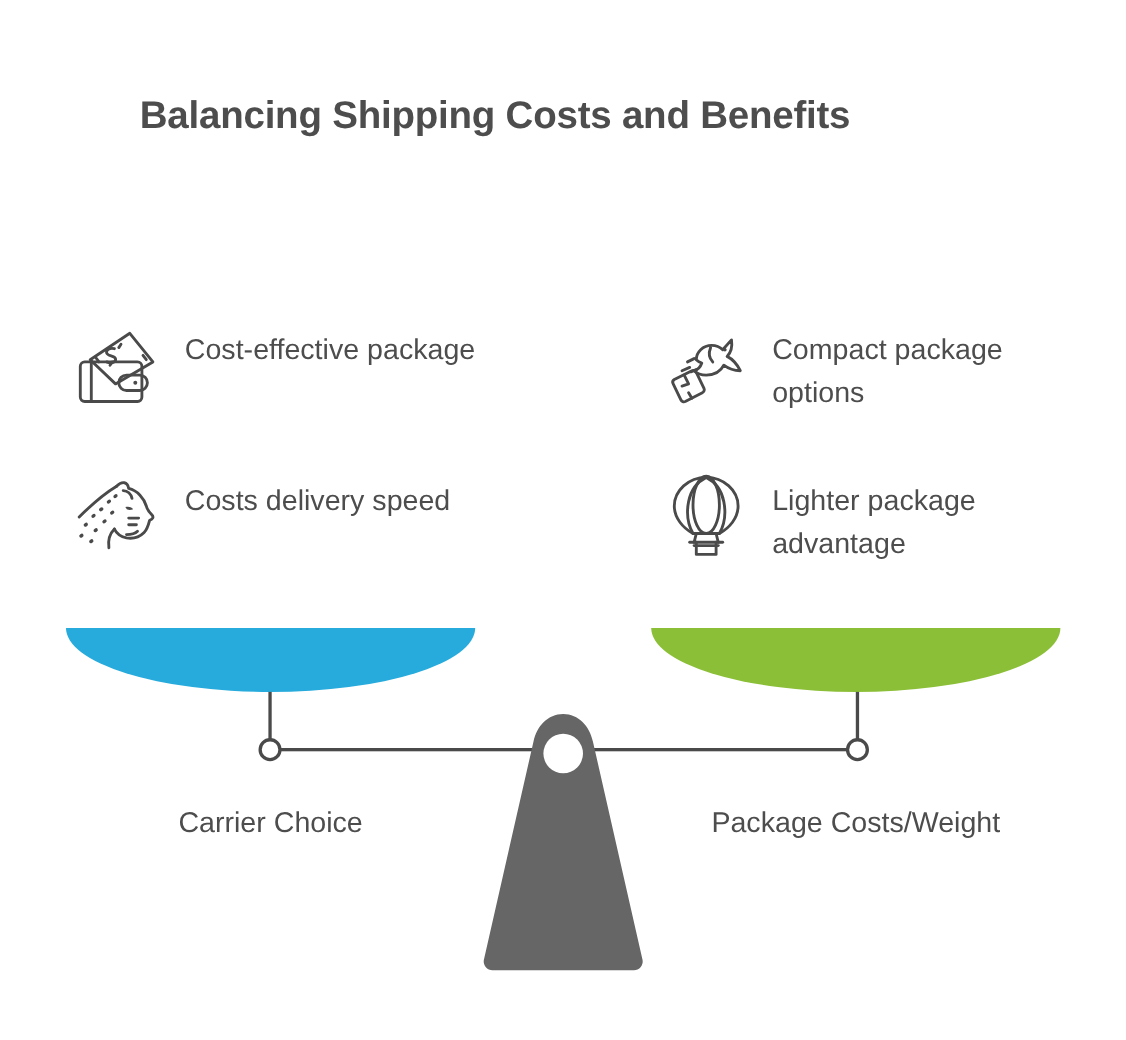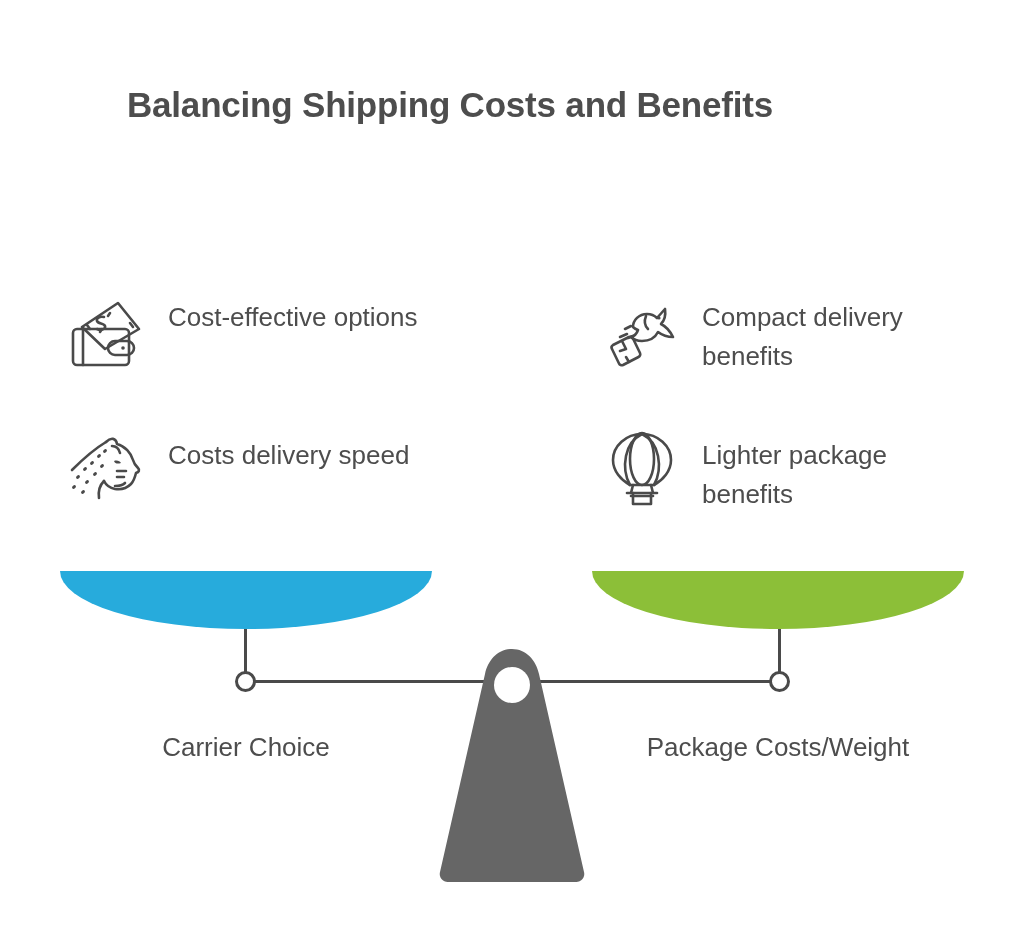--- a/index.html
+++ b/index.html
@@ -186,21 +186,21 @@
             <path d="M35 20 c-4 -1 -8 1 -7 4 c1 3 7 2 8 5 c1 3 -4 5 -8 3"></path>
             <path d="M41 16 l-2 3 M33 32 l-2 3"></path>
 
             <path d="M8 32 h48 a4 4 0 0 1 4 4 v28 a4 4 0 0 1 -4 4 H8 a4 4 0 0 1 -4 -4 V36 a4 4 0 0 1 4 -4 z"></path>
             <path d="M14 32 v36"></path>
 
             <path d="M46 44 h12 a7 7 0 0 1 0 14 H46 a7 7 0 0 1 0 -14 z"></path>
             <circle cx="54" cy="51" r="1.8" fill="#4a4a4a" stroke="none"></circle>
           </svg>
         </span>
-        <span class="feature-label">Cost-effective options</span>
+        <span class="feature-label">Cost-effective package</span>
       </div>
 
       <div class="feature">
         <span class="icon-wrap">
           <svg width="80" height="72" viewBox="0 0 80 72" fill="none" stroke="#4a4a4a" stroke-width="2.6" stroke-linecap="round" stroke-linejoin="round">
 
             <path d="M38 8 c5 -5 10 -4 11 2 c8 2 14 9 16 16 c1 4 3 6 5 8 c2 2 1 4 -2 5
                      c-1 4 -2 8 -5 11 c-4 4 -10 6 -16 5 c-5 -1 -9 -4 -11 -8"></path>
 
             <path d="M38 8 C28 14 16 24 4 36"></path>
@@ -248,21 +248,21 @@
             <circle cx="56" cy="25" r="1.6" fill="#4a4a4a" stroke="none"></circle>
 
             <path d="M22 36 l6 -3 M17 44 l7 -3 M25 45 l5 -2"></path>
 
             <path d="M10 52 L26 44 a3 3 0 0 1 4 1.5 L37 60 a3 3 0 0 1 -1.5 4 L20 72
                      a3 3 0 0 1 -4 -1.5 L9 56 a3 3 0 0 1 1 -4 z"></path>
             <path d="M19 48 l4 8 l-6 2"></path>
             <path d="M23 64 l3 5"></path>
           </svg>
         </span>
-        <span class="feature-label">Compact delivery benefits</span>
+        <span class="feature-label">Compact package options</span>
       </div>
 
       <div class="feature">
         <span class="icon-wrap">
           <svg width="74" height="80" viewBox="0 0 74 80" fill="none" stroke="#4a4a4a" stroke-width="2.6" stroke-linecap="round" stroke-linejoin="round">
 
             <path d="M37 4 c16 0 29 12 29 26 c0 11 -8 20 -17 25 H25 C16 50 8 41 8 30
                      C8 16 21 4 37 4 z"></path>
 
             <ellipse cx="37" cy="29" rx="12" ry="26"></ellipse>
@@ -270,21 +270,21 @@
             <path d="M49 55 C54 46 55 36 53 26 c-2 -10 -8 -18 -16 -22"></path>
 
             <path d="M28 55 l-2 8 M46 55 l2 8"></path>
 
             <path d="M22 63 h30"></path>
 
             <path d="M28 63 v11 h18 V63"></path>
             <path d="M26 66 h22"></path>
           </svg>
         </span>
-        <span class="feature-label">Lighter package benefits</span>
+        <span class="feature-label">Lighter package advantage</span>
       </div>
 
     </div>
   </div>
 
   <div class="scale">
 
     <div class="pan left"></div>
     <div class="pan right"></div>
 

